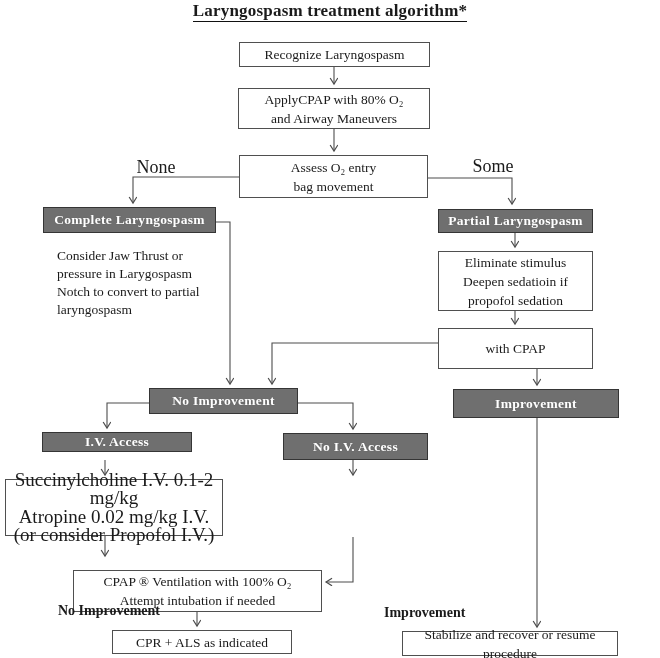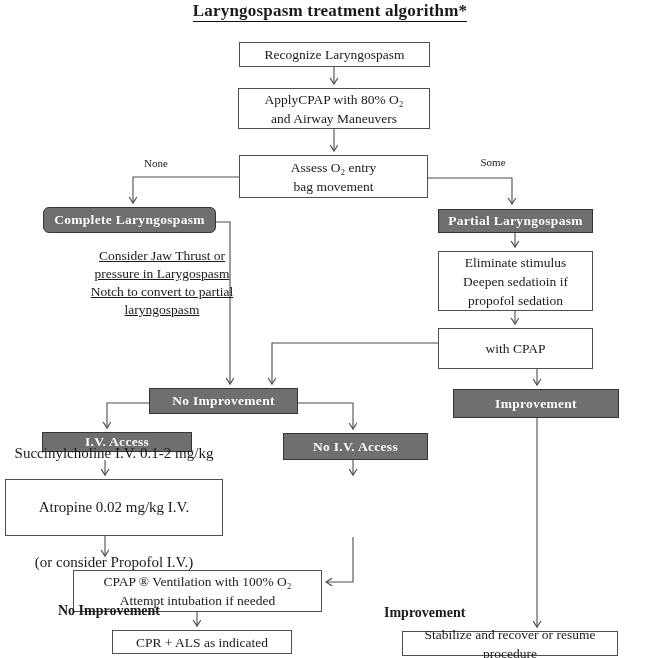--- a/index.html
+++ b/index.html
@@ -19,25 +19,25 @@
     text-align:center;font-size:13.5px;line-height:19px;box-sizing:border-box;
   }
   .box .ln{width:100%;}
   .dark{
     position:absolute;background:#6f6f6f;border:1px solid #353535;
     display:flex;justify-content:center;align-items:center;text-align:center;
     color:#ffffff;font-weight:bold;font-size:13.5px;box-sizing:border-box;
     letter-spacing:.3px;text-shadow:0 0 1px #5c5c5c;
   }
   .note{
-    position:absolute;font-size:13.5px;line-height:18px;text-align:center;text-decoration:underline;
+    position:absolute;font-size:13.5px;line-height:18px;text-align:left;
   }
-  .branch-label{position:absolute;font-size:11px;}
+  .branch-label{position:absolute;font-size:18px;}
   .flow-label{position:absolute;font-size:14px;font-weight:bold;}
-  .small{font-size:15px;line-height:18.5px;gap:36px;}
+  .small{font-size:19px;line-height:18.5px;}
 </style>
 </head>
 <body>
 
 <div class="canvas">
 
   <div class="title"><span>Laryngospasm treatment algorithm*</span></div>
 
   <svg class="wires" viewBox="0 0 660 658">
     <defs>
@@ -76,21 +76,21 @@
   </div>
 
   <div class="box" style="left:239px;top:155px;width:189px;height:43px;">
     <div class="ln">Assess O₂ entry</div>
     <div class="ln">bag movement</div>
   </div>
 
   <div class="branch-label" style="left:131px;top:157px;width:50px;text-align:center;">None</div>
   <div class="branch-label" style="left:468px;top:156px;width:50px;text-align:center;">Some</div>
 
-  <div class="dark" style="left:43px;top:207px;width:173px;height:26px;border-radius:6px;">
+  <div class="dark" style="left:43px;top:207px;width:173px;height:26px;">
     <div>Complete Laryngospasm</div>
   </div>
 
   <div class="dark" style="left:438px;top:209px;width:155px;height:24px;">
     <div>Partial Laryngospasm</div>
   </div>
 
   <div class="note" style="left:57px;top:247px;width:210px;">
     <div>Consider Jaw Thrust or</div>
     <div>pressure in Larygospasm</div>

